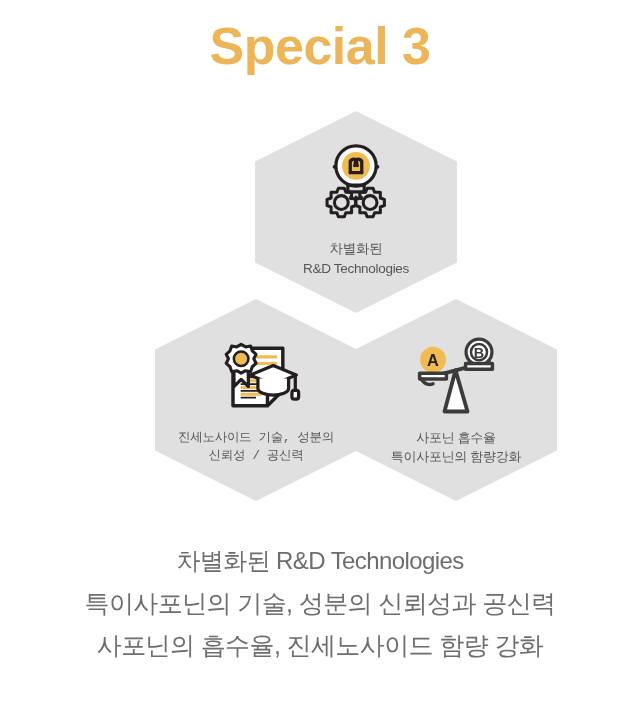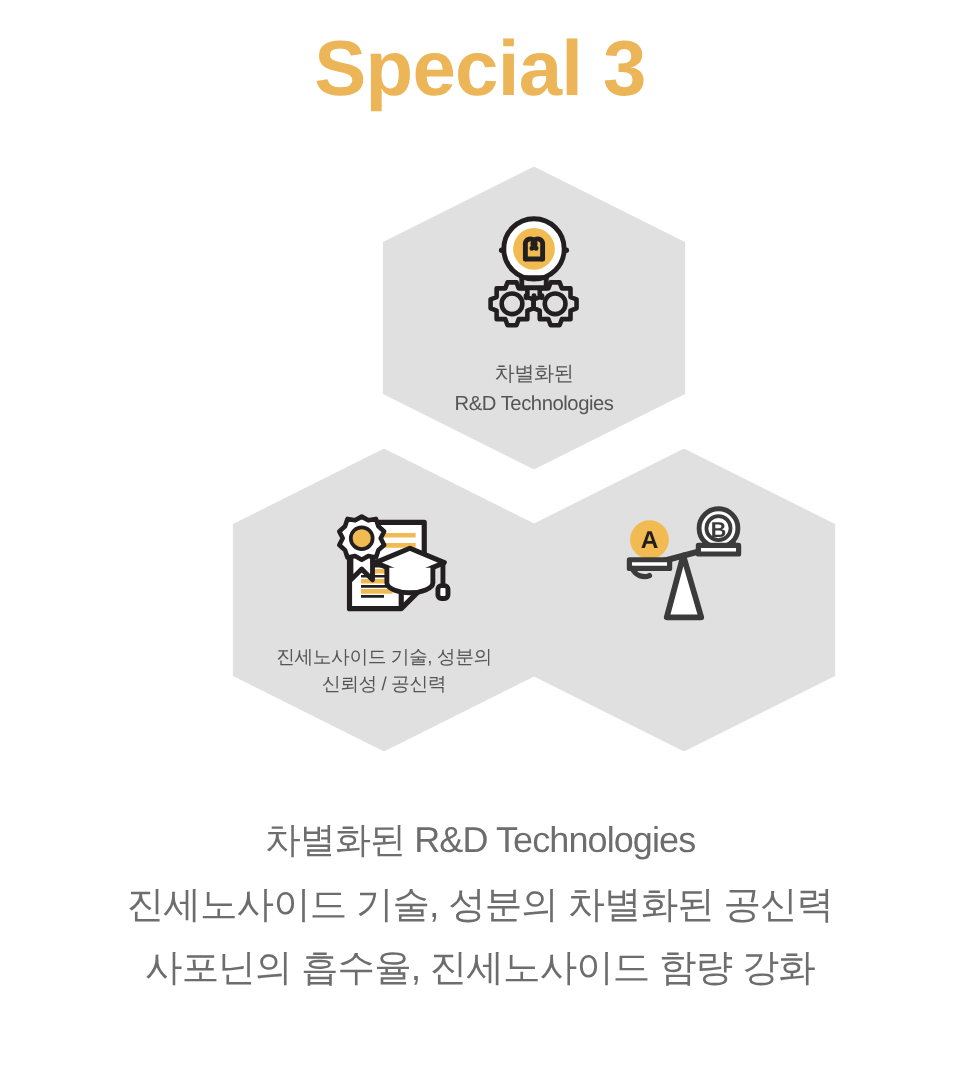--- a/index.html
+++ b/index.html
@@ -78,21 +78,21 @@
     margin-top: 6px;
     width: 190px;
     text-align: center;
     font-size: 13px;
     line-height: 1.45;
     color: #555555;
     letter-spacing: -0.3px;
     white-space: pre-line;
   }
   .hex-top .hex-label { font-size: 13.5px; }
-  .hex-left .hex-label { font-size: 12.5px; }
+  .hex-left .hex-label { font-size: 12.5px; font-family: Liberation Mono, monospace; }
   .hex-right .hex-label { font-size: 13px; }
 
   
   .caption {
     position: absolute;
     left: 0;
     top: 540px;
     width: 640px;
     text-align: center;
     color: #6e6e6e;
@@ -218,23 +218,25 @@
 
           <circle cx="74" cy="22" r="13.5" fill="#ffffff" stroke="#3b3b3b" stroke-width="3.4"></circle>
           <circle cx="74" cy="22" r="8.4" fill="#ffffff" stroke="#3b3b3b" stroke-width="2.6"></circle>
           <text x="74" y="28" text-anchor="middle" font-family="'Liberation Sans',sans-serif" font-size="15" font-weight="bold" fill="#3b3b3b">B</text>
 
           <g stroke="#3b3b3b" stroke-width="3.6" stroke-linejoin="round" stroke-linecap="round">
             <path d="M60 34 H88 V40 H60 Z" fill="#ffffff"></path>
           </g>
         </svg>
       </div>
+      <div class="hex-label">사포닌 흡수율
+특이사포닌의 함량강화</div>
     </div>
 
   </div>
 
   <div class="caption">
     <div class="caption-line line1">차별화된 R&amp;D Technologies</div>
-    <div class="caption-line line2">진세노사이드 기술, 성분의 차별화된 공신력</div>
+    <div class="caption-line line2">특이사포닌의 기술, 성분의 신뢰성과 공신력</div>
     <div class="caption-line line3">사포닌의 흡수율, 진세노사이드 함량 강화</div>
   </div>
 
 </div>
 
 </body></html>

